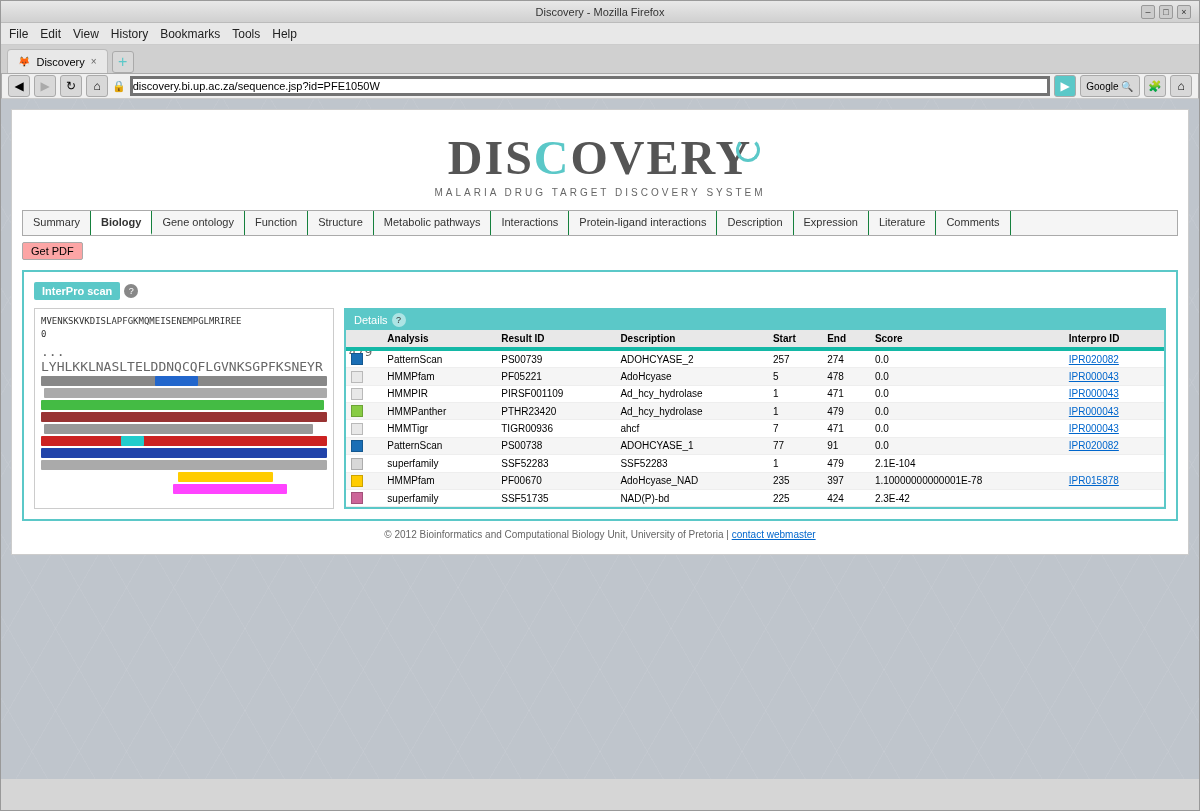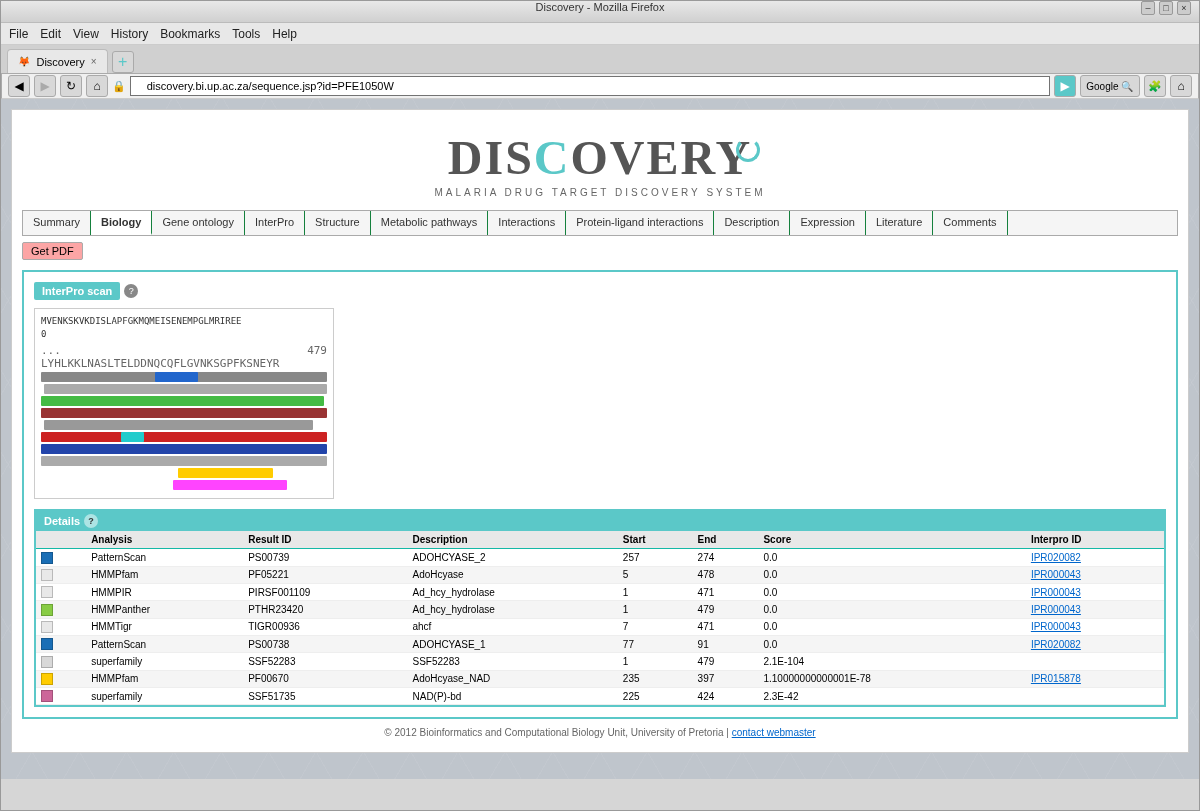--- a/index.html
+++ b/index.html
@@ -20,20 +20,21 @@
     .browser-window {
       width: 1200px;
       min-height: 811px;
       background: #d6d6d6;
       border: 1px solid #999;
     }
     .browser-titlebar {
       height: 22px;
       background: linear-gradient(to bottom, #e8e8e8, #d0d0d0);
       display: flex;
+      align-items: center;
       justify-content: center;
       font-size: 11px;
       color: #333;
       border-bottom: 1px solid #bbb;
       position: relative;
     }
     .browser-titlebar .window-controls {
       position: absolute;
       right: 8px;
       display: flex;
@@ -86,23 +87,23 @@
       display: flex;
       align-items: center;
       padding: 0 6px;
       font-size: 11px;
       border-bottom: 1px solid #ccc;
       gap: 4px;
     }
     .address-input {
       flex: 1;
       height: 20px;
-      border: 1px solid #737373;
+      border: 3px solid #737373;
       background: white;
-      padding: 0 16px;
+      padding: 0 0;
       font-size: 11px;
     }
     .nav-btn {
       width: 22px; height: 22px;
       background: #d8d8d8;
       border: 1px solid #aaa;
       border-radius: 3px;
       cursor: pointer;
       display: flex; align-items: center; justify-content: center;
       font-size: 12px;
@@ -190,21 +191,20 @@
       background: #888;
       border-radius: 50%;
       color: white;
       font-size: 9px;
       display: flex; align-items: center; justify-content: center;
       cursor: pointer;
     }
     .scan-layout {
       display: flex;
       gap: 10px;
-      flex-direction: column;
     }
     .sequence-panel {
       width: 300px;
       border: 1px solid #ccc;
       padding: 6px;
       font-size: 9px;
       font-family: monospace;
     }
     .seq-text { line-height: 1.4; color: #333; margin-bottom: 4px; }
     .bars-container { position: relative; margin-top: 2px; }
@@ -217,35 +217,35 @@
     .details-panel {
       flex: 1;
       border: 2px solid #5bc8c8;
       padding: 0;
     }
     .details-header {
       background: #5bc8c8;
       color: white;
       padding: 3px 8px;
       font-size: 11px;
-      font-weight: bold;
+      font-weight: normal;
       display: flex;
       align-items: center;
       gap: 4px;
     }
     .results-table {
       width: 100%;
       border-collapse: collapse;
       font-size: 10px;
     }
     .results-table th {
       background: #e8e8e8;
       padding: 3px 5px;
       text-align: left;
-      border-bottom: 1px solid #14b8a6;
+      border-bottom: 4px solid #14b8a6;
       font-weight: bold;
       font-size: 10px;
     }
     .results-table td {
       padding: 2px 5px;
       border-bottom: 1px solid #eee;
       vertical-align: middle;
     }
     .results-table tr:nth-child(even) { background: #f5f5f5; }
     .color-box {
@@ -344,21 +344,21 @@
           </div>
         </div>
         <div class="logo-subtitle">MALARIA DRUG TARGET DISCOVERY SYSTEM</div>
       </div>
 
       
       <div class="nav-tabs">
         <div class="nav-tab">Summary</div>
         <div class="nav-tab active">Biology</div>
         <div class="nav-tab">Gene ontology</div>
-        <div class="nav-tab">InterPro</div>
+        <div class="nav-tab">Function</div>
         <div class="nav-tab">Structure</div>
         <div class="nav-tab">Metabolic pathways</div>
         <div class="nav-tab">Interactions</div>
         <div class="nav-tab">Protein-ligand interactions</div>
         <div class="nav-tab">Description</div>
         <div class="nav-tab">Expression</div>
         <div class="nav-tab">Literature</div>
         <div class="nav-tab">Comments</div>
       </div>
 
@@ -373,21 +373,21 @@
           <div class="help-icon">?</div>
         </div>
 
         <div class="scan-layout">
 
           <div class="sequence-panel">
             <div class="seq-text">
               <span>MVENKSKVKDISLAPFGKMQMEISENEMPGLMRIREE</span><br>
               <span>0</span>
             </div>
-            <div style="display:flex; justify-content:space-between; font-size:11px; color:#666; margin-bottom:2px;">
+            <div style="display:flex; justify-content:space-between; font-size:13px; color:#666; margin-bottom:2px;gap:22px;">
               <span>... LYHLKKLNASLTELDDNQCQFLGVNKSGPFKSNEYR</span>
               <span style="margin-left:4px;">479</span>
             </div>
 
             <div class="bars-container">
 
               <div class="bar-row">
                 <div class="bar-segment" style="background:#888; left:0%; width:100%;"></div>
                 <div class="bar-segment" style="background:#2266cc; left:40%; width:15%; top:0;"></div>
               </div>

